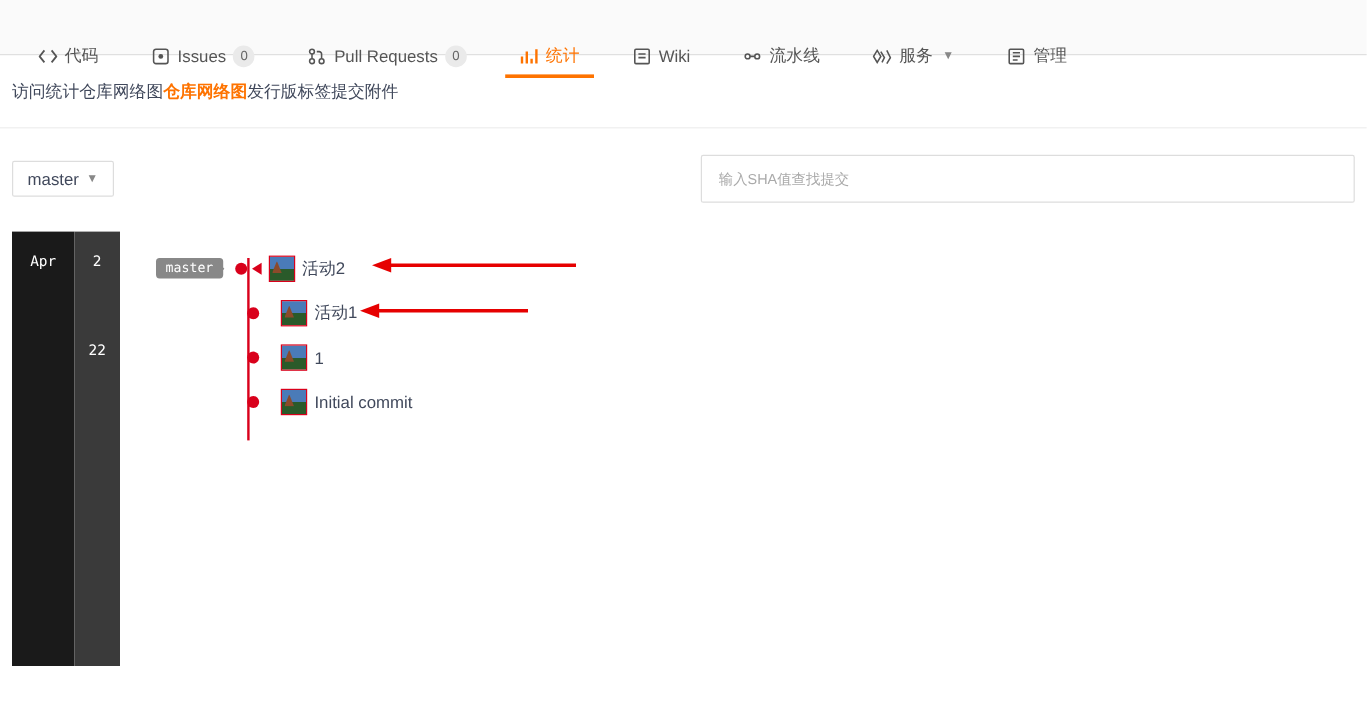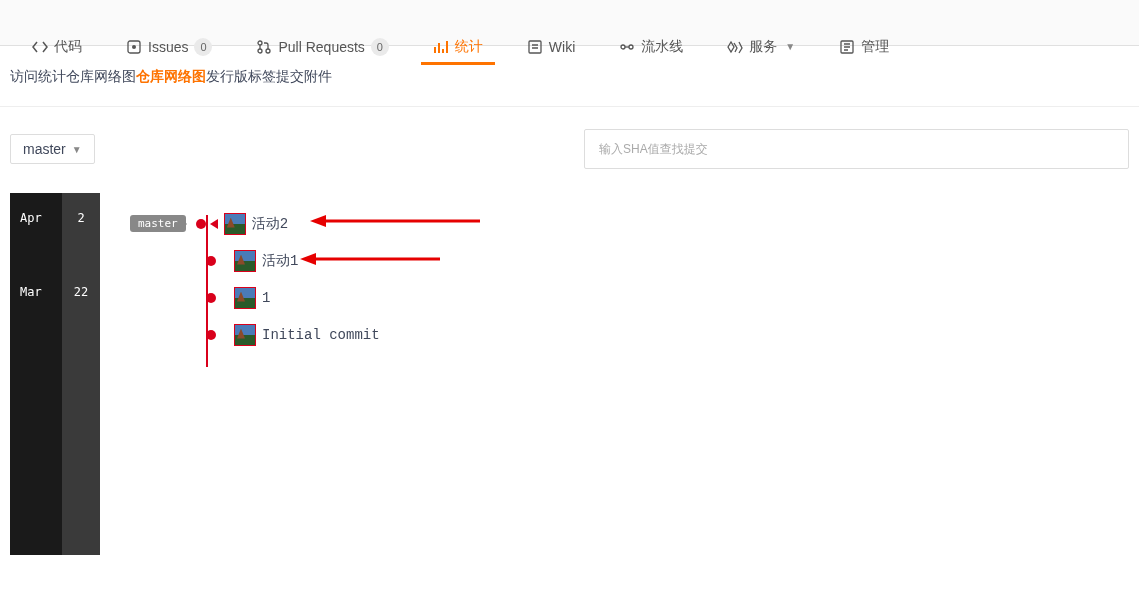--- a/index.html
+++ b/index.html
@@ -17,36 +17,36 @@
     .sub-nav-item { cursor: pointer; color: #40485b; padding-bottom: 6px; }
     .sub-nav-item.active { color: #fe7300; font-weight: 600; font-family: Liberation Serif, serif; }
     
     .toolbar { display: flex; align-items: center; justify-content: space-between; padding: 22px 10px 14px 10px; }
     .branch-selector { display: inline-flex; align-items: center; gap: 4px; padding: 6px 12px; border: 1px solid #ddd; border-radius: 2px; background: #fff; cursor: pointer; }
     .sha-search { width: 545px; height: 40px; border: 1px solid #ddd; border-radius: 2px; padding: 0 14px; font-size: 12px; color: #333; }
     .sha-search::placeholder { color: #aaa; }
     
     .network-wrap { display: flex; padding: 10px 0 0 10px; gap: 0; }
     .time-col { display: flex; }
-    .time-month { background: #1a1a1a; color: #fff; width: 52px; font-family: monospace; font-size: 12px; padding-top: 14px; }
+    .time-month { background: #1a1a1a; color: #fff; width: 52px; font-family: monospace; font-size: 12px; padding-top: 14px; text-align: center; }
     .time-month div { padding: 4px 10px; height: 74px; }
     .time-day { background: #3a3a3a; color: #fff; width: 38px; font-family: monospace; font-size: 12px; padding-top: 14px; }
     .time-day div { padding: 4px 10px; height: 74px; text-align: center; }
     
     .graph-area { position: relative; flex: 1; padding-top: 12px; padding-left: 30px; }
     .commit-row { display: flex; align-items: center; height: 37px; position: relative; }
     .branch-tag { background: #888; color: #fff; font-family: monospace; font-size: 11px; padding: 2px 8px; border-radius: 3px; margin-right: 6px; position: relative; }
     .branch-tag::after { content: ""; position: absolute; right: -6px; top: 50%; margin-top: -5px; border: 5px solid transparent; border-left-color: #888; }
     .spacer-tag { width: 72px; }
     .dot { width: 10px; height: 10px; background: #d9001b; border-radius: 50%; margin: 0 4px; position: relative; z-index: 2; }
     .line-vert { position: absolute; width: 2px; background: #d9001b; left: 106px; top: 22px; height: 152px; z-index: 1; }
     .tri { width: 0; height: 0; border-top: 5px solid transparent; border-bottom: 5px solid transparent; border-right: 8px solid #d9001b; margin-right: 2px; }
     .avatar { width: 22px; height: 22px; margin: 0 6px 0 4px; border: 1px solid #d9001b; display: inline-block; background: linear-gradient(to bottom, #4a7bb8 0%, #4a7bb8 50%, #2a5a2a 50%, #2a5a2a 100%); position: relative; }
     .avatar::before { content: ""; position: absolute; left: 2px; top: 4px; width: 8px; height: 10px; background: #8b4a2a; clip-path: polygon(0 100%, 50% 0, 100% 100%); }
-    .commit-msg { font-family: Liberation Mono, monospace; }
+    .commit-msg { font-family: Liberation Sans, sans-serif; }
     
     .annotation { position: absolute; z-index: 5; pointer-events: none; }
     .arrow-body { stroke: #e60000; stroke-width: 3; fill: none; }
     .arrow-head { fill: #e60000; }
   </style>
 </head>
 <body>
 
 <div class="top-nav">
   <div class="top-nav-item">
@@ -125,21 +125,20 @@
     <span>master</span>
     <span class="chevron">▼</span>
   </div>
   <input class="sha-search" placeholder="输入SHA值查找提交" style="">
 </div>
 
 <div class="network-wrap">
   <div class="time-col">
     <div class="time-month">
       <div>Apr</div>
-      <div>Mar</div>
       <div style="height:200px"></div>
     </div>
     <div class="time-day">
       <div>2</div>
       <div>22</div>
       <div style="height:200px"></div>
     </div>
   </div>
 
   <div class="graph-area">

